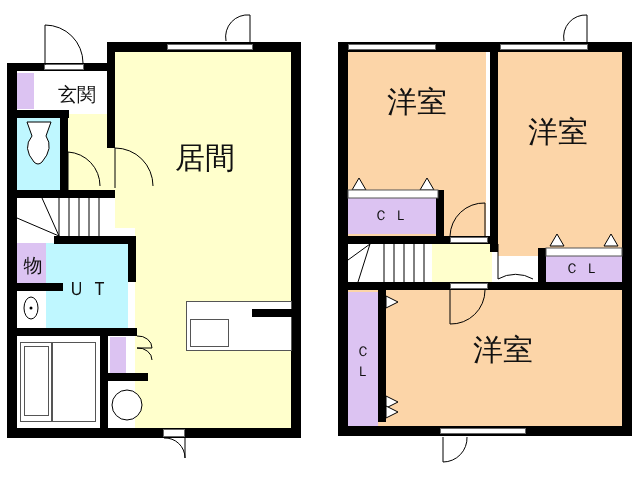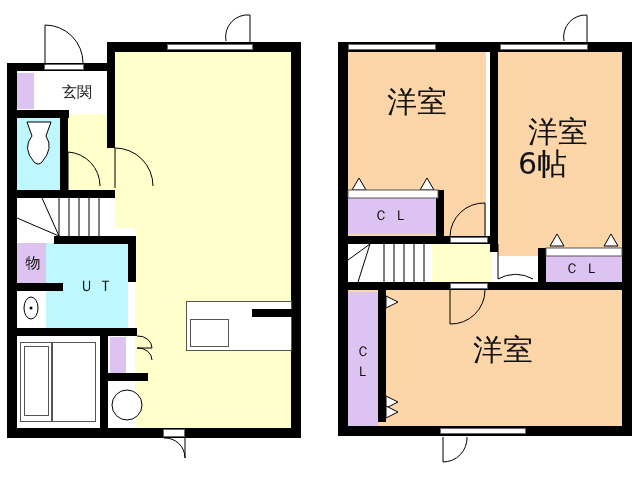--- a/index.html
+++ b/index.html
@@ -1,21 +1,21 @@
 <!DOCTYPE html>
 <html><head>
 <meta charset="utf-8">
 <style>
   html, body { margin:0; padding:0; background:#ffffff; }
   body { width:640px; height:480px; position:relative; overflow:hidden; font-family:"DejaVu Sans", sans-serif; }
   .abs { position:absolute; box-sizing:border-box; }
   .wall { position:absolute; background:#000; }
   .room-label { position:absolute; text-align:center; color:#111; line-height:1.08; }
   .big { font-size:30px; }
-  .small { font-size:15px; }
+  .small { font-size:19px; }
   .cl { font-size:14px; letter-spacing:6px; }
   .opening { position:absolute; background:#fff; border:1px solid #666; box-sizing:border-box; }
   svg { position:absolute; overflow:visible; }
 </style>
 </head>
 <body>
 
 <div class="abs" style="left:0;top:0;width:310px;height:480px;">
 
   <div class="abs" style="left:115px;top:52px;width:178px;height:176px;background:#ffffcc;"></div>
@@ -88,23 +88,24 @@
       <path d="M45 25 L45 65 M45 25 A38 38 0 0 1 83 63"></path>
       <path d="M250 15 L250 43 M250 15 A22 22 0 0 0 226 41"></path>
       <path d="M115 148 L115 188 M115 148 A38 38 0 0 1 153 186"></path>
       <path d="M68 152 L68 190 M68 152 A34 34 0 0 1 100 186"></path>
       <path d="M185 437 L185 458 A20 20 0 0 0 164 438"></path>
       <path d="M137 336 A14 12 0 0 1 152 348 L137 348 M137 348 A14 12 0 0 1 152 360"></path>
     </g>
   </svg>
 
   <div class="room-label big" style="left:150px;top:142px;width:110px;">
+    <div>居間</div>
   </div>
   <div class="room-label small" style="left:54px;top:84px;width:46px;">玄関</div>
-  <div class="room-label small" style="left:68px;top:278px;width:60px;letter-spacing:4px;">ＵＴ</div>
+  <div class="room-label small" style="left:60px;top:278px;width:60px;letter-spacing:4px;">ＵＴ</div>
   <div class="room-label small" style="left:18px;top:255px;width:30px;">物</div>
 </div>
 
 <div class="abs" style="left:0;top:0;width:520px;height:480px;">
 
   <div class="abs" style="left:348px;top:52px;width:138px;height:184px;background:#fcd5a8;"></div>
   <div class="abs" style="left:498px;top:52px;width:124px;height:204px;background:#fcd5a8;"></div>
   <div class="abs" style="left:348px;top:290px;width:274px;height:138px;background:#fcd5a8;"></div>
   <div class="abs" style="left:430px;top:244px;width:62px;height:38px;background:#ffffcc;"></div>
   <div class="abs" style="left:348px;top:198px;width:90px;height:36px;background:#dcc3f2;"></div>
@@ -161,21 +162,20 @@
       <path d="M498 244 L498 279 A35 35 0 0 1 533 279"></path>
       <path d="M443 437 L443 462 A24 24 0 0 0 467 437"></path>
     </g>
   </svg>
 
   <div class="room-label big" style="left:362px;top:86px;width:110px;">
     <div>洋室</div>
   </div>
   <div class="room-label big" style="left:518px;top:116px;width:80px;">
     <div>洋室</div>
-    <div style="text-align:left;">6帖</div>
   </div>
   <div class="room-label big" style="left:448px;top:334px;width:110px;">
     <div>洋室</div>
   </div>
   <div class="room-label cl" style="left:352px;top:208px;width:84px;">ＣＬ</div>
   <div class="room-label cl" style="left:550px;top:261px;width:70px;">ＣＬ</div>
   <div class="room-label cl" style="left:348px;top:342px;width:30px;white-space:pre-line;letter-spacing:0;line-height:1.4;">Ｃ
 Ｌ</div>
 </div>
 

